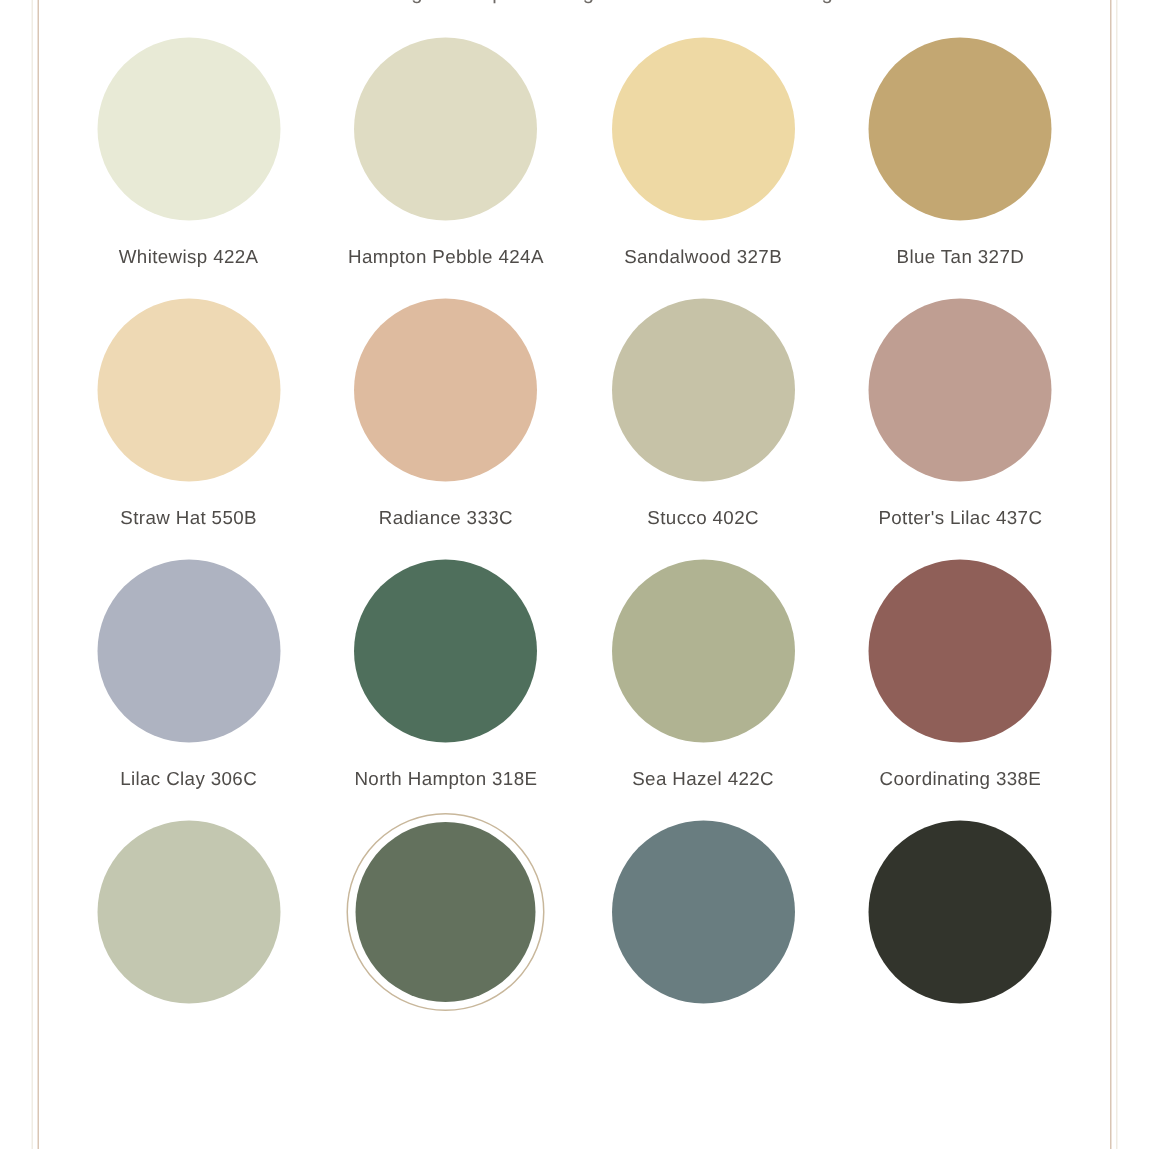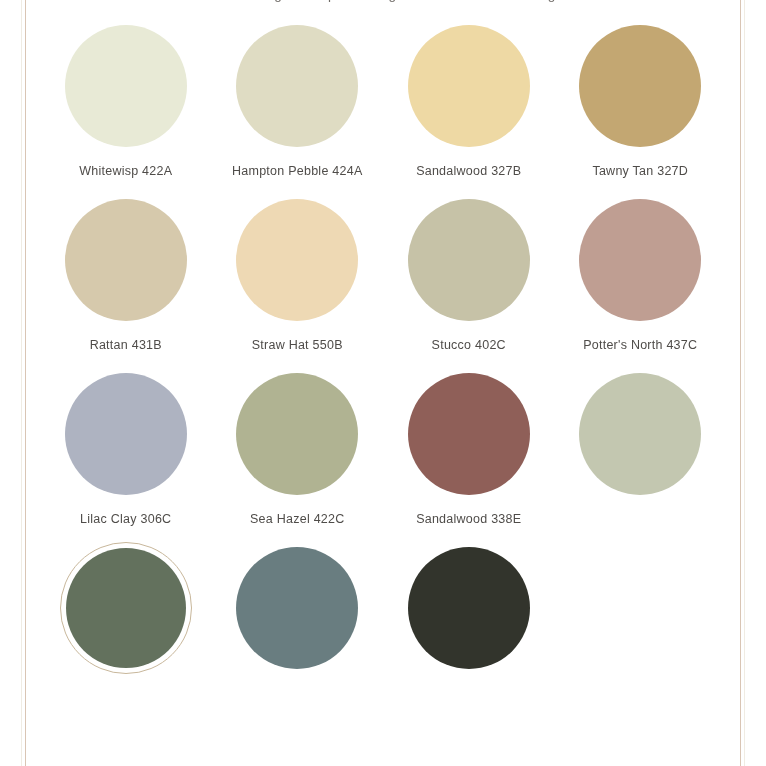--- a/index.html
+++ b/index.html
@@ -136,63 +136,69 @@
       <div class="swatch-cell">
         <div class="swatch-ring">
           <div class="swatch-dot" title="Sandalwood 327B" style="background: rgb(238, 217, 164);"></div>
         </div>
         <div class="swatch-label">Sandalwood 327B</div>
       </div>
       <div class="swatch-cell">
         <div class="swatch-ring">
           <div class="swatch-dot" title="Tawny Tan 327D" style="background: rgb(195, 167, 114);"></div>
         </div>
-        <div class="swatch-label">Tawny Tan 327D</div>
-      </div>
-      <div class="swatch-cell">
-        <div class="swatch-ring">
-          <div class="swatch-dot" title="Rattan 431B" style="background: rgb(214, 201, 172);"></div>
-        </div>
-        <div class="swatch-label">Rattan 431B</div>
+        <div class="swatch-label">Blue Tan 327D</div>
       </div>
       <div class="swatch-cell">
         <div class="swatch-ring">
           <div class="swatch-dot" title="Straw Hat 330B" style="background: rgb(238, 217, 180);"></div>
         </div>
         <div class="swatch-label">Straw Hat 550B</div>
       </div>
       <div class="swatch-cell">
         <div class="swatch-ring">
+          <div class="swatch-dot" title="Radiance 333C" style="background: rgb(222, 187, 159);"></div>
+        </div>
+        <div class="swatch-label">Radiance 333C</div>
+      </div>
+      <div class="swatch-cell">
+        <div class="swatch-ring">
           <div class="swatch-dot" title="Stucco 402C" style="background: rgb(198, 194, 167);"></div>
         </div>
         <div class="swatch-label">Stucco 402C</div>
       </div>
       <div class="swatch-cell">
         <div class="swatch-ring">
           <div class="swatch-dot" title="Potter's Clay 437C" style="background: rgb(191, 158, 146);"></div>
         </div>
-        <div class="swatch-label">Potter's North 437C</div>
+        <div class="swatch-label">Potter's Lilac 437C</div>
       </div>
       <div class="swatch-cell">
         <div class="swatch-ring">
           <div class="swatch-dot" title="Lilac Hush 306C" style="background: rgb(174, 179, 193);"></div>
         </div>
         <div class="swatch-label">Lilac Clay 306C</div>
       </div>
       <div class="swatch-cell">
         <div class="swatch-ring">
+          <div class="swatch-dot" title="North Hampton 318E" style="background: rgb(79, 111, 92);"></div>
+        </div>
+        <div class="swatch-label">North Hampton 318E</div>
+      </div>
+      <div class="swatch-cell">
+        <div class="swatch-ring">
           <div class="swatch-dot" title="Sea Hazel 422C" style="background: rgb(176, 179, 146);"></div>
         </div>
         <div class="swatch-label">Sea Hazel 422C</div>
       </div>
       <div class="swatch-cell">
         <div class="swatch-ring">
           <div class="swatch-dot" title="Earthenware 338E" style="background: rgb(143, 95, 88);"></div>
         </div>
-        <div class="swatch-label">Sandalwood 338E</div>
+        <div class="swatch-label">Coordinating 338E</div>
       </div>
       <div class="swatch-cell">
         <div class="swatch-ring">
           <div class="swatch-dot" title="" style="background: rgb(195, 199, 176);"></div>
         </div>
         <div class="swatch-label"></div>
       </div>
       <div class="swatch-cell">
         <div class="swatch-ring selected">
           <div class="swatch-dot" title="" style="background: rgb(99, 113, 93);"></div>

